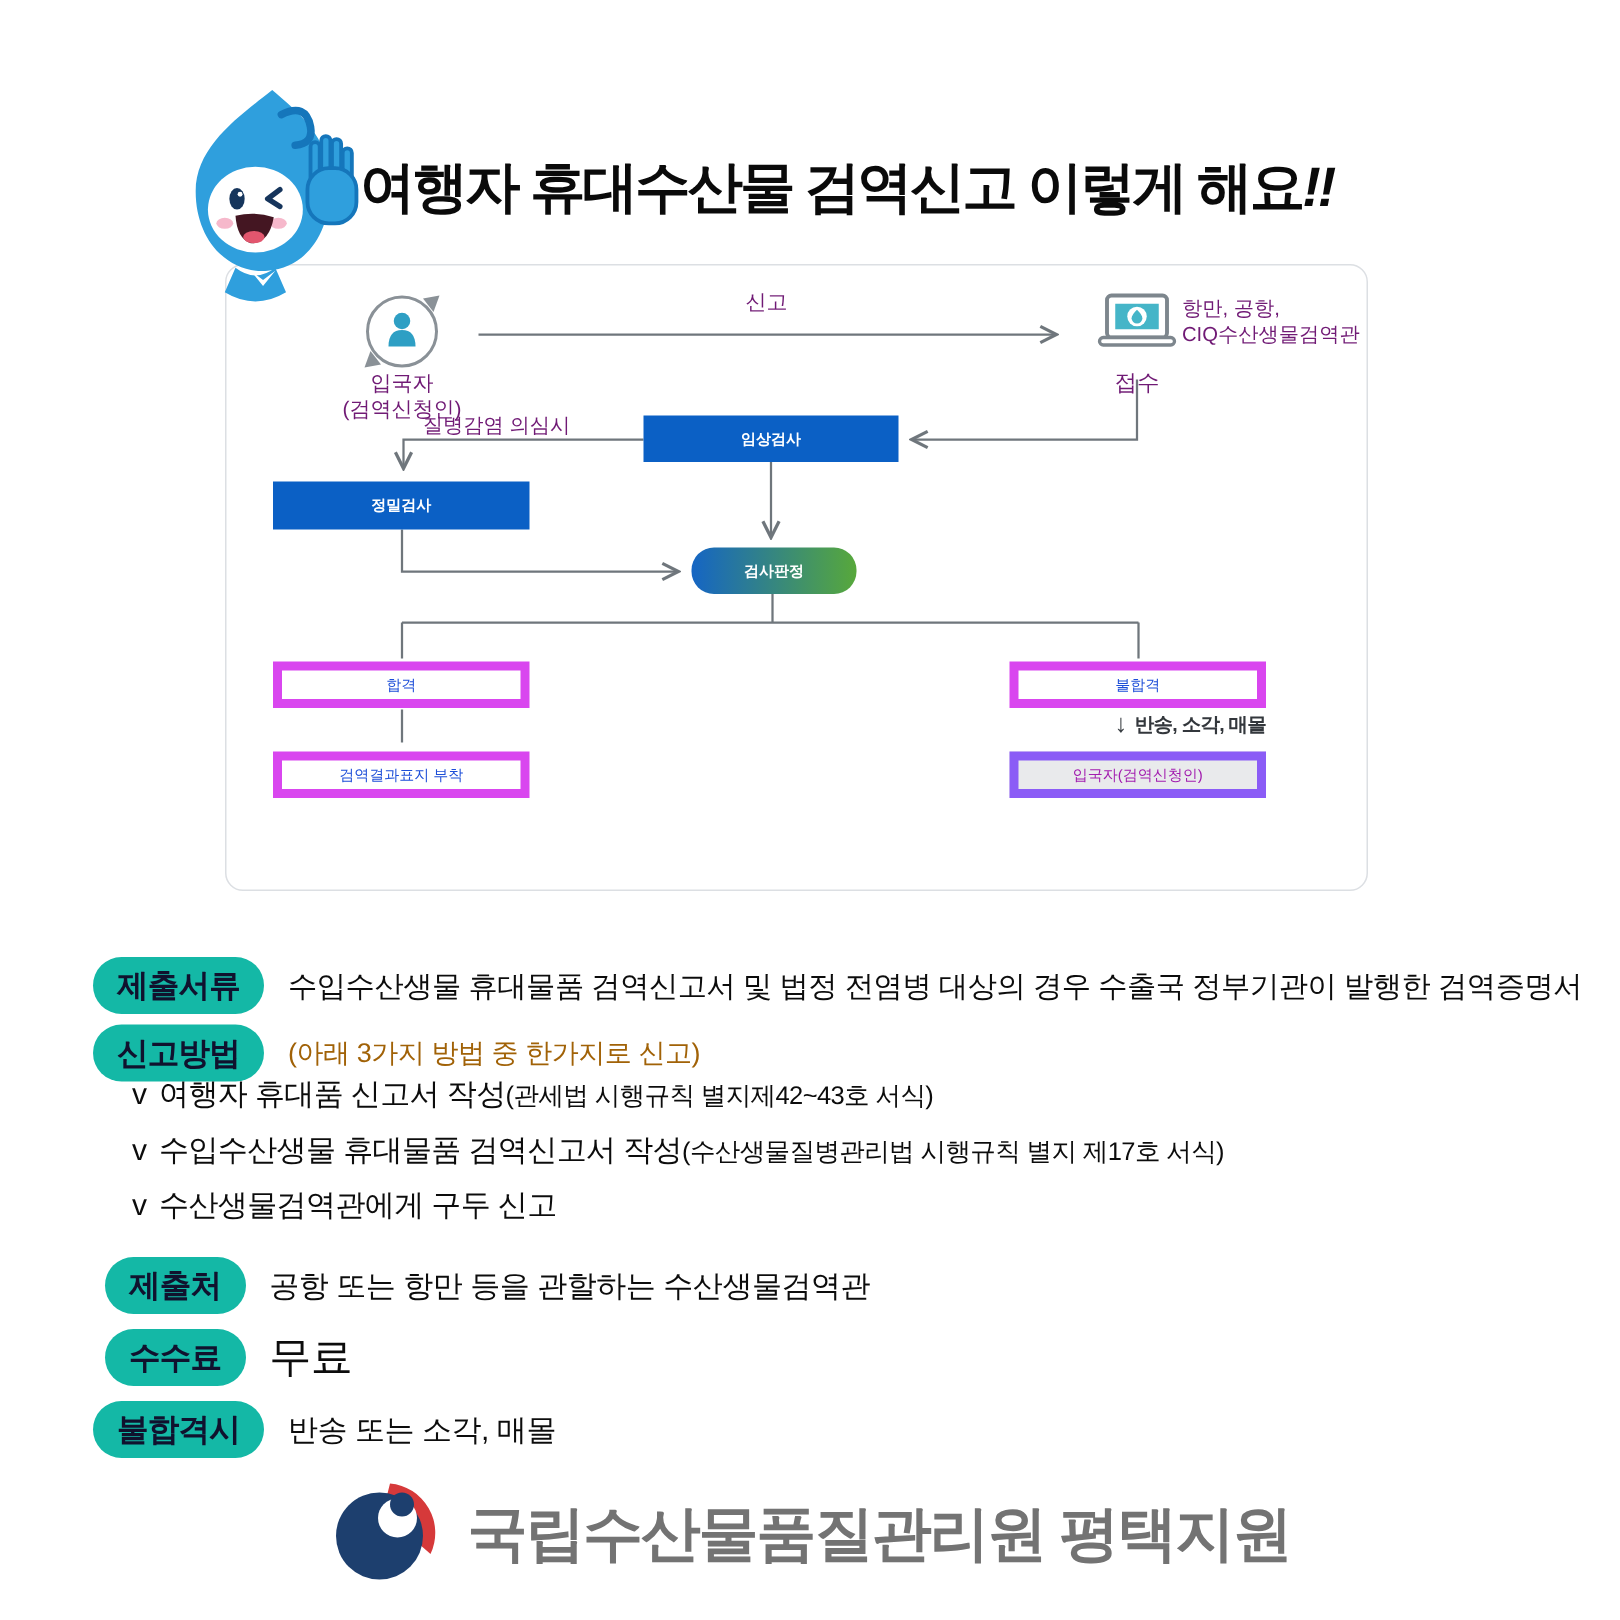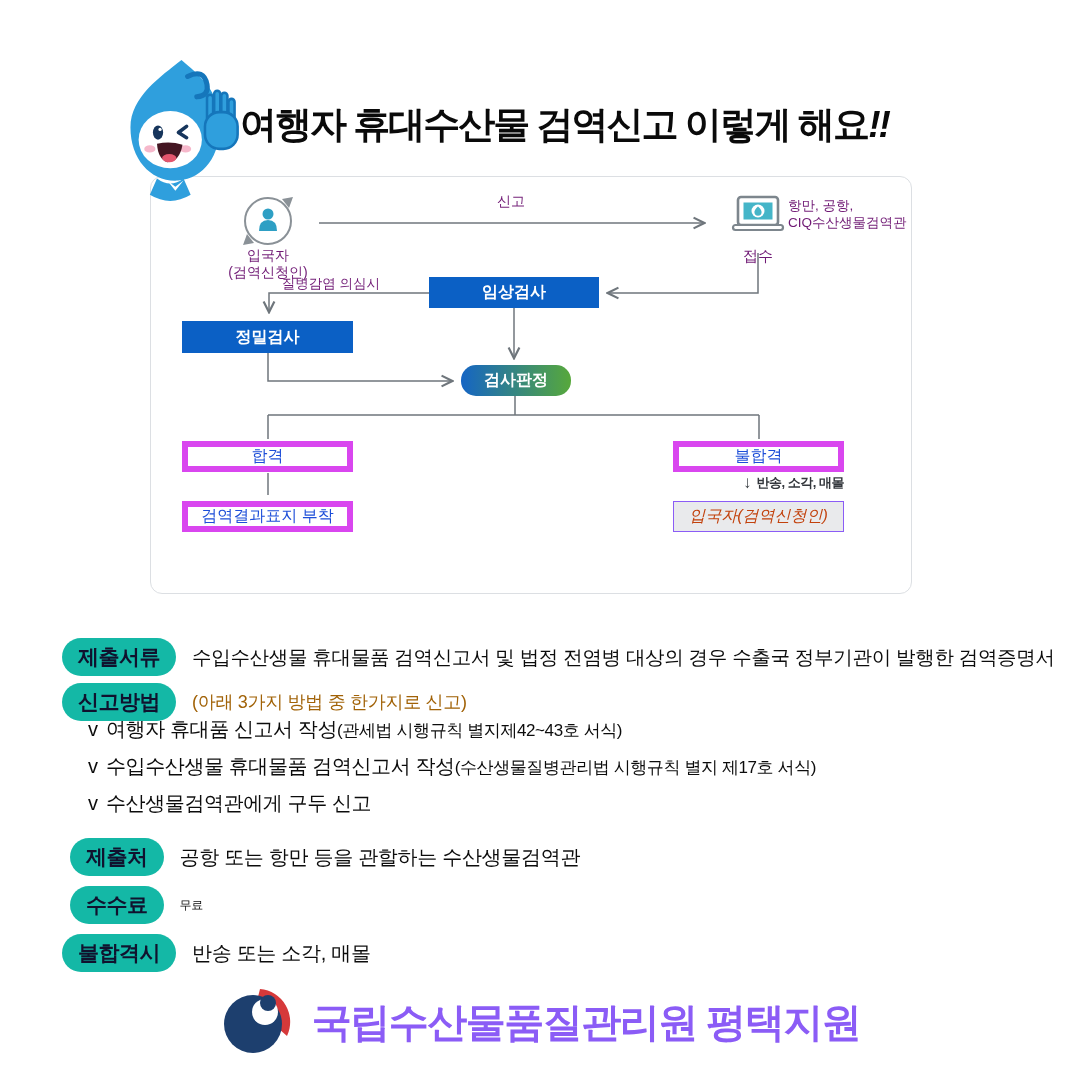--- a/index.html
+++ b/index.html
@@ -21,25 +21,25 @@
   .panel {
     position:absolute; left:150px; top:176px; width:762px; height:418px;
     background:#fff; border:1.5px solid #dcdfe3; border-radius:12px; z-index:1;
   }
   .panel svg.connectors { position:absolute; left:0; top:0; width:762px; height:418px; }
 
   .dg { position:absolute; white-space:nowrap; }
   .dg-label { color:#701a75; font-size:14px; text-align:center; line-height:17px; }
 
   .box { position:absolute; display:flex; align-items:center; justify-content:center;
-         font-size:16px; white-space:nowrap; }
+         font-size:10px; white-space:nowrap; }
   .box-blue  { background:#0b60c5; color:#fff; font-weight:700; }
   .box-grad  { background:linear-gradient(90deg,#1565c4,#57a83b); color:#fff; font-weight:700; border-radius:15px; }
   .box-line  { background:#fff; border:6px solid #d946ef; color:#1d4ed8;text-align:right; }
-  .box-gray  { background:#e9eaec; border:1px solid #8b5cf6; color:#c2410c;font-style:italic; }
+  .box-gray  { background:#e9eaec; border:6px solid #8b5cf6; color:#a21caf; }
 
   .fail-action { position:absolute; left:560px; top:296px; width:133px; display:flex;
                  align-items:center; justify-content:flex-end; gap:5px; }
   .fail-action .arr { font-size:17px; font-weight:700; color:#3a3f44; }
   .fail-action .txt { font-size:13px; font-weight:700; color:#33373c; letter-spacing:-0.5px; }
 
   
   .row { position:absolute; display:flex; align-items:center; gap:16px; white-space:nowrap; }
   .badge {
     display:inline-flex; align-items:center; justify-content:center;
@@ -51,21 +51,21 @@
 
   .check { position:absolute; left:88px; display:flex; align-items:baseline; gap:8px; white-space:nowrap; }
   .check .mark { font-size:20px; color:#0c0c0c; }
   .check .main { font-size:20px; letter-spacing:-0.4px; color:#0c0c0c; }
   .check .note { font-size:17px; letter-spacing:-0.4px; color:#0c0c0c; }
 
   
   .footer { position:absolute; left:0; right:0; top:986px; display:flex;
             align-items:center; justify-content:center; gap:20px; }
   .gov-logo { width:72px; height:72px; }
-  .org-name { font-size:40px; font-weight:800; letter-spacing:-1.5px; color:#8b5cf6; white-space:nowrap; }
+  .org-name { font-size:40px; font-weight:800; letter-spacing:-1.5px; color:#737373; white-space:nowrap; }
 </style>
 </head>
 <body>
 
 <div class="page">
 
   <svg class="mascot" viewBox="0 0 125 145">
     <path d="M62 4 C78 18 100 34 100 66 C100 98 84 120 59 122 C33 124 12 102 12 70 C12 40 42 20 62 4 Z" fill="#2f9fdd"></path>
     <path d="M68 20 q16 -8 19 8 q2 11 -10 12" stroke="#1576bb" stroke-width="5" fill="none" stroke-linecap="round"></path>
     <ellipse cx="51" cy="82" rx="31" ry="28" fill="#ffffff"></ellipse>
@@ -173,21 +173,21 @@
     <span><span class="main">수산생물검역관에게 구두 신고</span><span class="note"></span></span>
   </div>
 
   <div class="row" style="left:70px; top:838px;">
     <span class="badge">제출처</span>
     <span class="row-text" style="font-size:20px;">공항 또는 항만 등을 관할하는 수산생물검역관</span>
   </div>
 
   <div class="row" style="left:70px; top:886px;">
     <span class="badge">수수료</span>
-    <span class="row-text" style="font-size:12px;">무료</span>
+    <span class="row-text" style="font-size:28px;">무료</span>
   </div>
 
   <div class="row" style="left:62px; top:934px;">
     <span class="badge">불합격시</span>
     <span class="row-text" style="font-size:20px;">반송 또는 소각, 매몰</span>
   </div>
 
   <div class="footer">
     <svg class="gov-logo" viewBox="0 0 72 72">
       <path d="M40 3 A33 33 0 0 1 67 50 L59 43 A25 25 0 0 0 38 11 Z" fill="#d6393a"></path>

